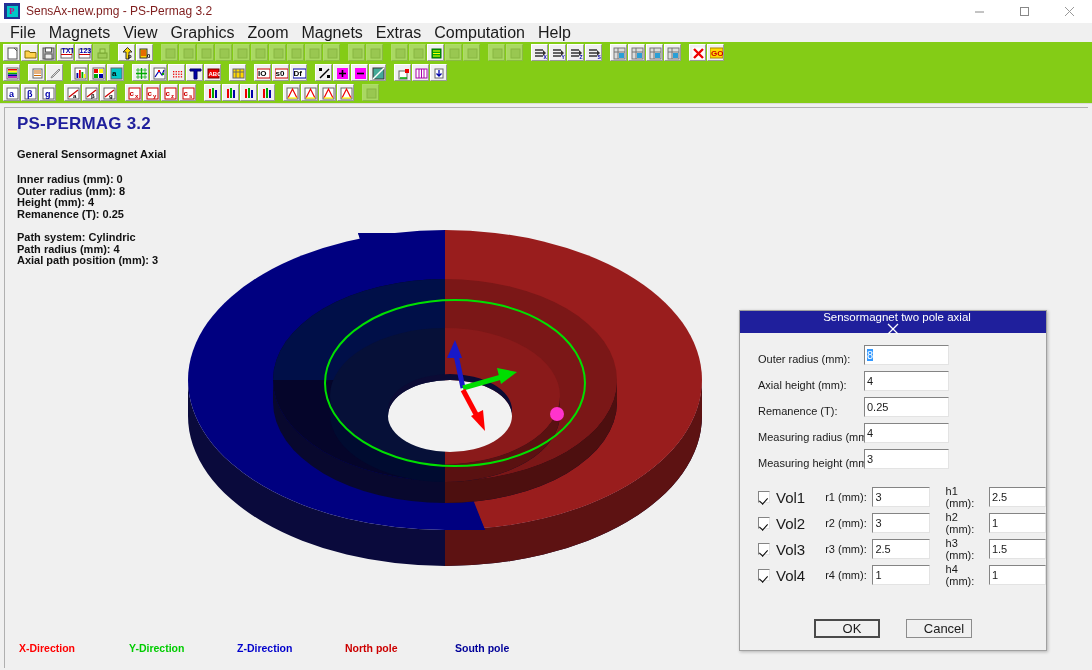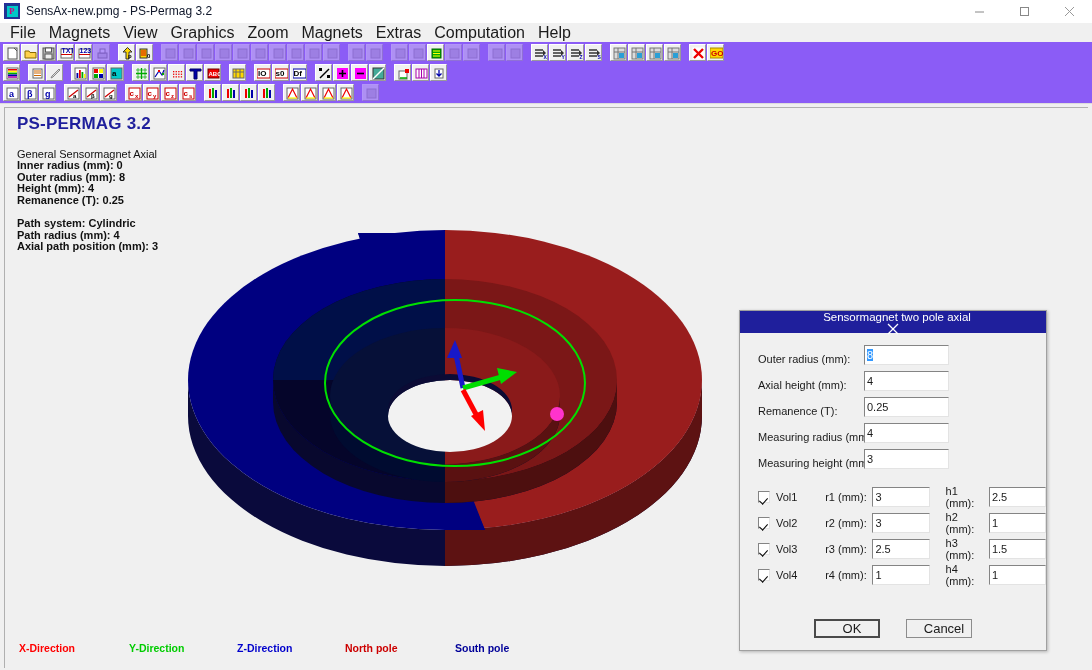--- a/index.html
+++ b/index.html
@@ -32,21 +32,21 @@
   .app-icon::before {
     content: ""; position: absolute; left: 2px; top: 2px;
     width: 11px; height: 11px; background: #00c8c8;
   }
   .app-icon::after {
     content: "P"; position: absolute; left: 4px; top: 0px;
     font-size: 9px; font-weight: bold; color: #d4007f;
     font-family: "Liberation Serif", serif; line-height: 14px;
   }
   .title-text {
-    font-size: 12px; color: #0f172a; flex: 1 1 auto;
+    font-size: 12px; color: #7f1d1d; flex: 1 1 auto;
     white-space: nowrap; overflow: hidden;
   }
   .wincontrols { display: flex; height: 23px; flex: 0 0 auto; }
   .wc {
     width: 45px; height: 23px; display: flex;
     align-items: center; justify-content: center;
     color: #6a6a6a; font-size: 11px;
   }
   .wc svg { display: block; }
 
@@ -55,21 +55,21 @@
     height: 19px; background: #f0f0f0; display: flex; align-items: center;
     padding-left: 4px; flex: 0 0 auto;
   }
   .menu-item {
     font-size: 16px; color: #1a1a1a; padding: 2px 7px 2px 6px;
     white-space: nowrap; line-height: 14px;
   }
 
   
   .toolbars {
-    background: #8b5cf6; flex: 0 0 auto;
+    background: #84cc16; flex: 0 0 auto;
     padding-top: 1px;
     border-bottom: 1px solid #dcdcdc;
   }
   .tb-row {
     display: flex; align-items: center; height: 19px;
     padding-left: 3px; margin-bottom: 1px;
   }
   .tbtn {
     width: 17px; height: 17px; margin-right: 1px;
     background: #f0f0f0;
@@ -92,21 +92,21 @@
     border-left: 1px solid #b0b0b0;
     border-top: 1px solid #b0b0b0;
     overflow: hidden;
   }
 
   .info-panel { position: absolute; left: 12px; top: 6px; }
   .info-title {
     font-size: 17px; font-weight: bold; color: #1f1f9c;
     letter-spacing: .2px; margin-bottom: 14px;
   }
-  .info-sub { font-size: 11px; font-weight: normal; color: #111; }
+  .info-sub { font-size: 11px; font-weight: bold; color: #111; margin-bottom: 14px; }
   .info-line { font-size: 11px; font-weight: bold; color: #111; line-height: 11.5px; }
   .info-block { margin-bottom: 12px; }
 
   .legend {
     position: absolute; left: 14px; bottom: 14px;
     display: flex; width: 520px;
   }
   .legend span { font-size: 10.5px; font-weight: bold; }
   .lg0 { width: 110px; }
   .lg1 { width: 108px; }
@@ -167,21 +167,21 @@
     width: 12px; height: 12px; background: #ffffff;
     border-top: 1px solid #848484; border-left: 1px solid #848484;
     border-right: 1px solid #e3e3e3; border-bottom: 1px solid #e3e3e3;
     position: relative; flex: 0 0 auto; margin-right: 6px;
   }
   .chk.on::after {
     content: ""; position: absolute; left: 2px; top: 4px;
     width: 4px; height: 7px; border: solid #000; border-width: 0 1.5px 1.5px 0;
     transform: rotate(42deg);
   }
-  .vlabel { font-size: 11px; color: #1a1a1a; width: 50px; }
+  .vlabel { font-size: 15px; color: #1a1a1a; width: 50px; }
   .rlabel { font-size: 11px; color: #1a1a1a; width: 48px; }
   .vtext {
     width: 58px; height: 20px; background: #ffffff;
     border-top: 1px solid #848484; border-left: 1px solid #848484;
     border-right: 1px solid #e3e3e3; border-bottom: 1px solid #e3e3e3;
     font-size: 11px; color: #1a1a1a; padding: 2px 0 0 2px;
     line-height: 14px; margin-right: 16px;
   }
   .hlabel { font-size: 11px; color: #1a1a1a; width: 44px; }
   .htext {

